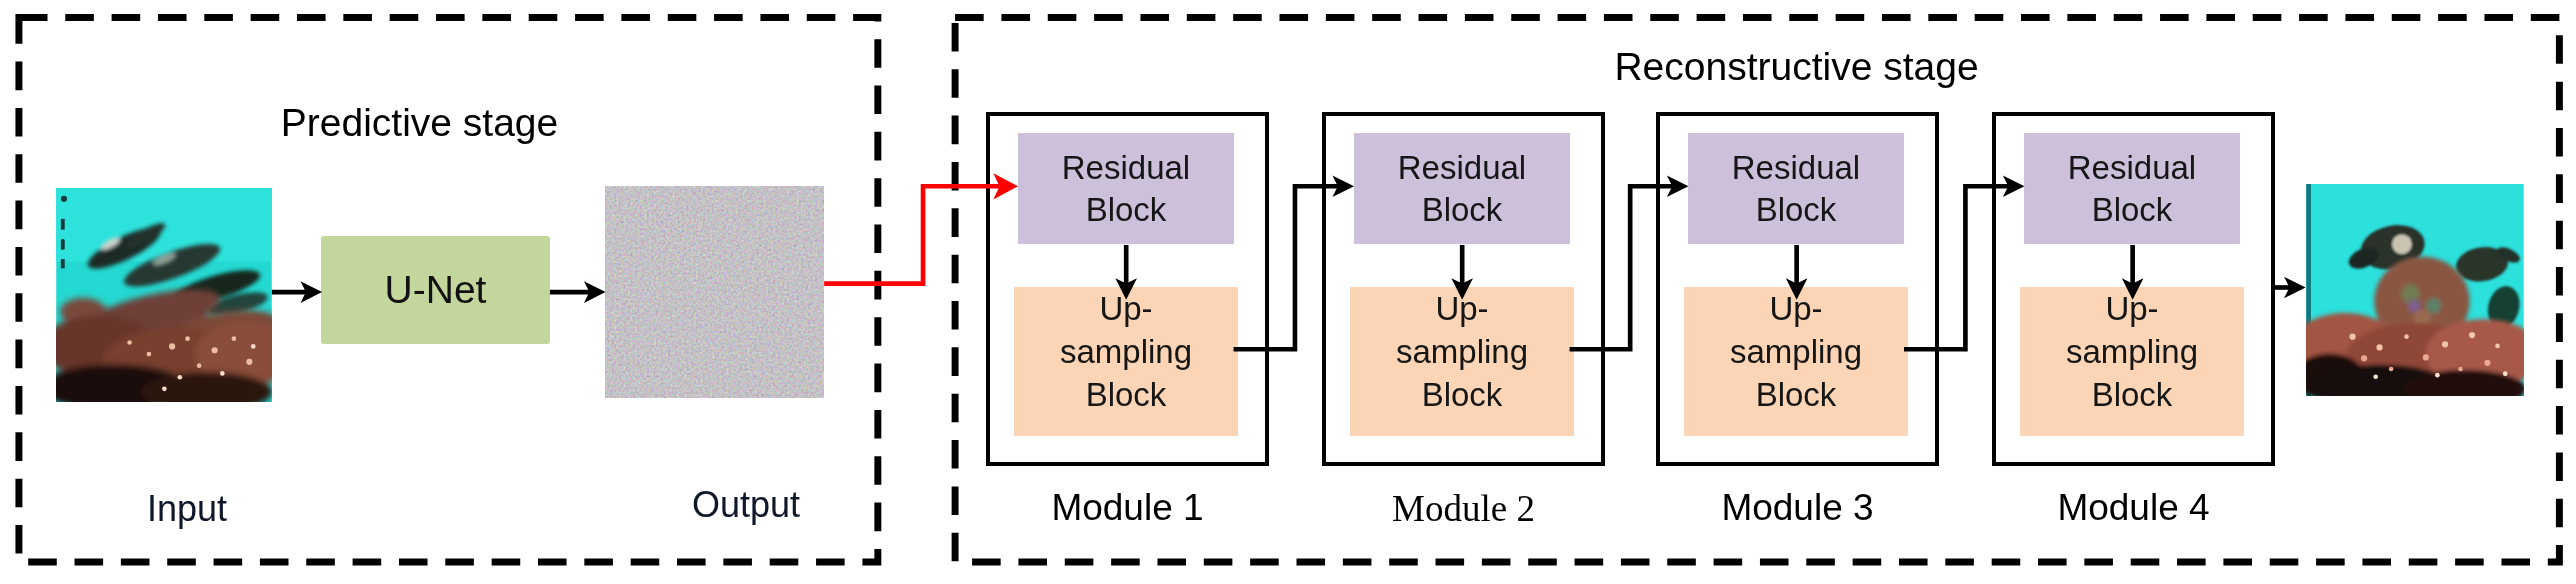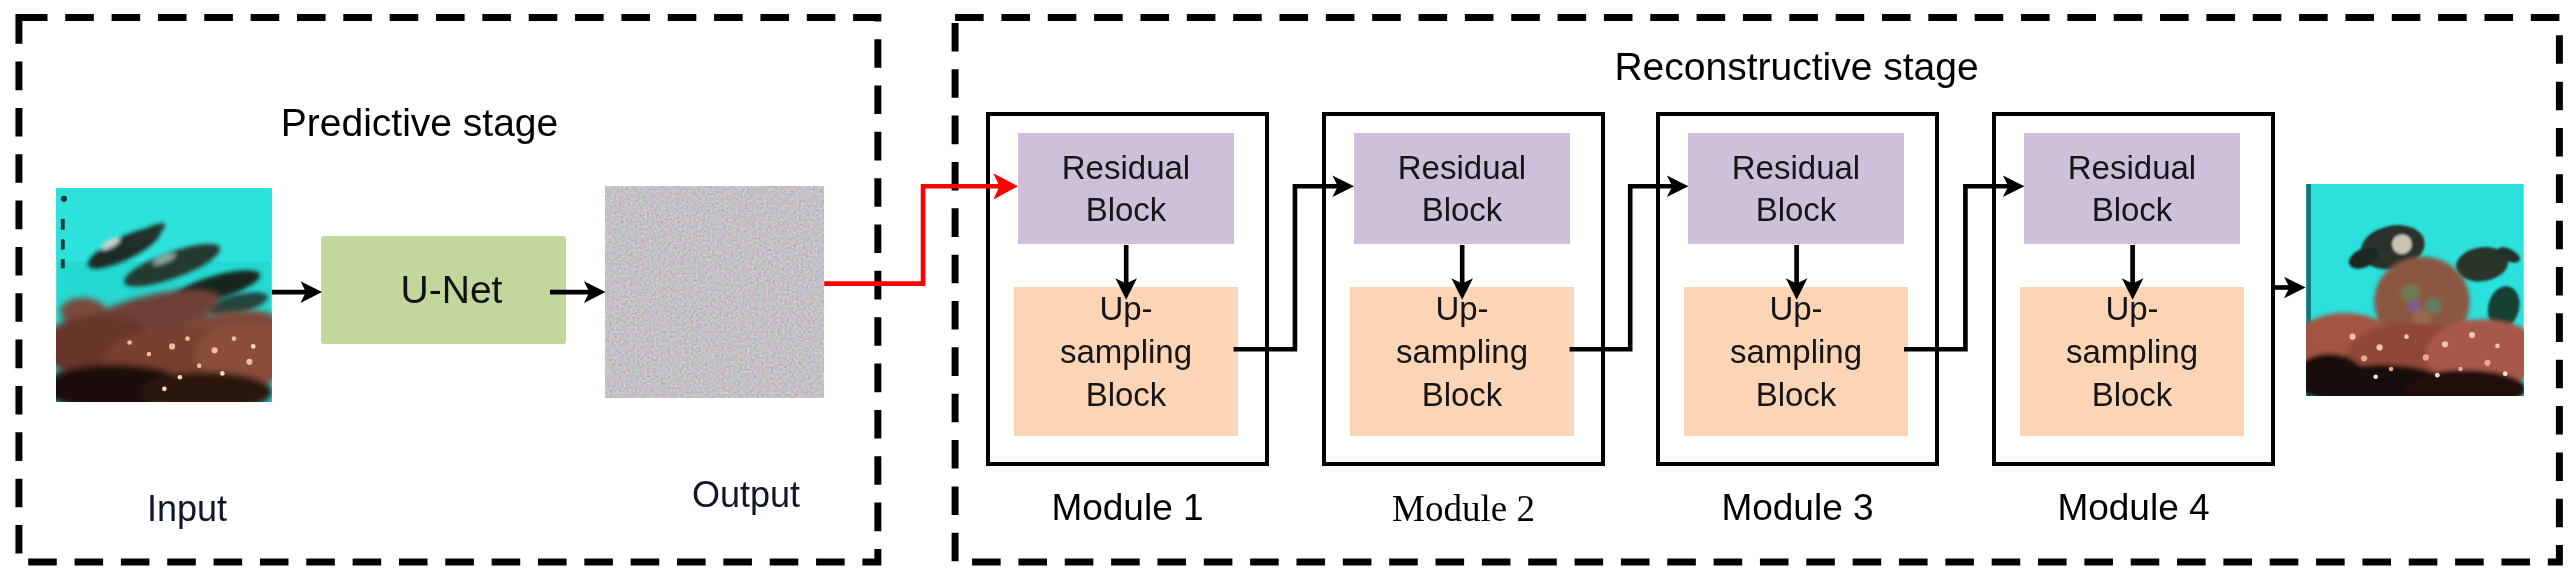--- a/index.html
+++ b/index.html
@@ -6,21 +6,21 @@
   .canvas{
     position:relative;width:2576px;height:585px;background:#ffffff;overflow:hidden;
     font-family:"Liberation Sans",sans-serif;color:#000;
   }
   .abs{position:absolute;}
   .stage-title{font-size:39px;text-align:center;white-space:nowrap;color:#000;}
   .io-label{font-size:36px;text-align:right;white-space:nowrap;color:#0f172a;}
   .unet-box{
     left:321px;top:236px;width:229px;height:108px;background:var(--unet-fill,#C3D69B);
     border-radius:3.1px;display:flex;align-items:center;justify-content:center;
-    font-size:39px;color:#111;padding-left:16px;
+    font-size:39px;color:#111;
   }
   .photo{overflow:hidden;}
   .module{
     top:112px;width:283px;height:354px;border:4.6px solid #000;background:#fff;box-sizing:border-box;
   }
   .residual{
     position:absolute;left:28px;top:17px;width:216px;height:111px;
     background:var(--residual-fill,#CCC0DA);
     display:flex;flex-direction:column;align-items:center;justify-content:center;
     font-size:33px;line-height:42px;color:#161616;text-align:center;
@@ -113,21 +113,21 @@
           <feTurbulence type="fractalNoise" baseFrequency="0.33" numOctaves="3" seed="7"></feTurbulence>
           <feColorMatrix type="matrix" values="0.55 0 0 0 0.28  0 0.55 0 0 0.26  0 0 0.55 0 0.29  0 0 0 0 1"></feColorMatrix>
         </filter>
       </defs>
       <rect width="284" height="274" fill="#8a8590"></rect>
       <rect width="284" height="274" filter="url(#noiseF)"></rect>
     </svg>
   </div>
 
   <div class="abs io-label" style="left:73px;top:488px;width:154px;">Input</div>
-  <div class="abs io-label" style="left:646px;top:474px;width:154px;">Output</div>
+  <div class="abs io-label" style="left:646px;top:484px;width:154px;">Output</div>
 
   <div class="abs stage-title" style="left:1565px;top:45px;width:463px;">Reconstructive stage</div>
 
   <div class="abs module" style="left:986px;">
     <div class="residual">
       <span>Residual</span>
       <span>Block</span>
     </div>
     <div class="upsampling">
       <span>Up-</span>

